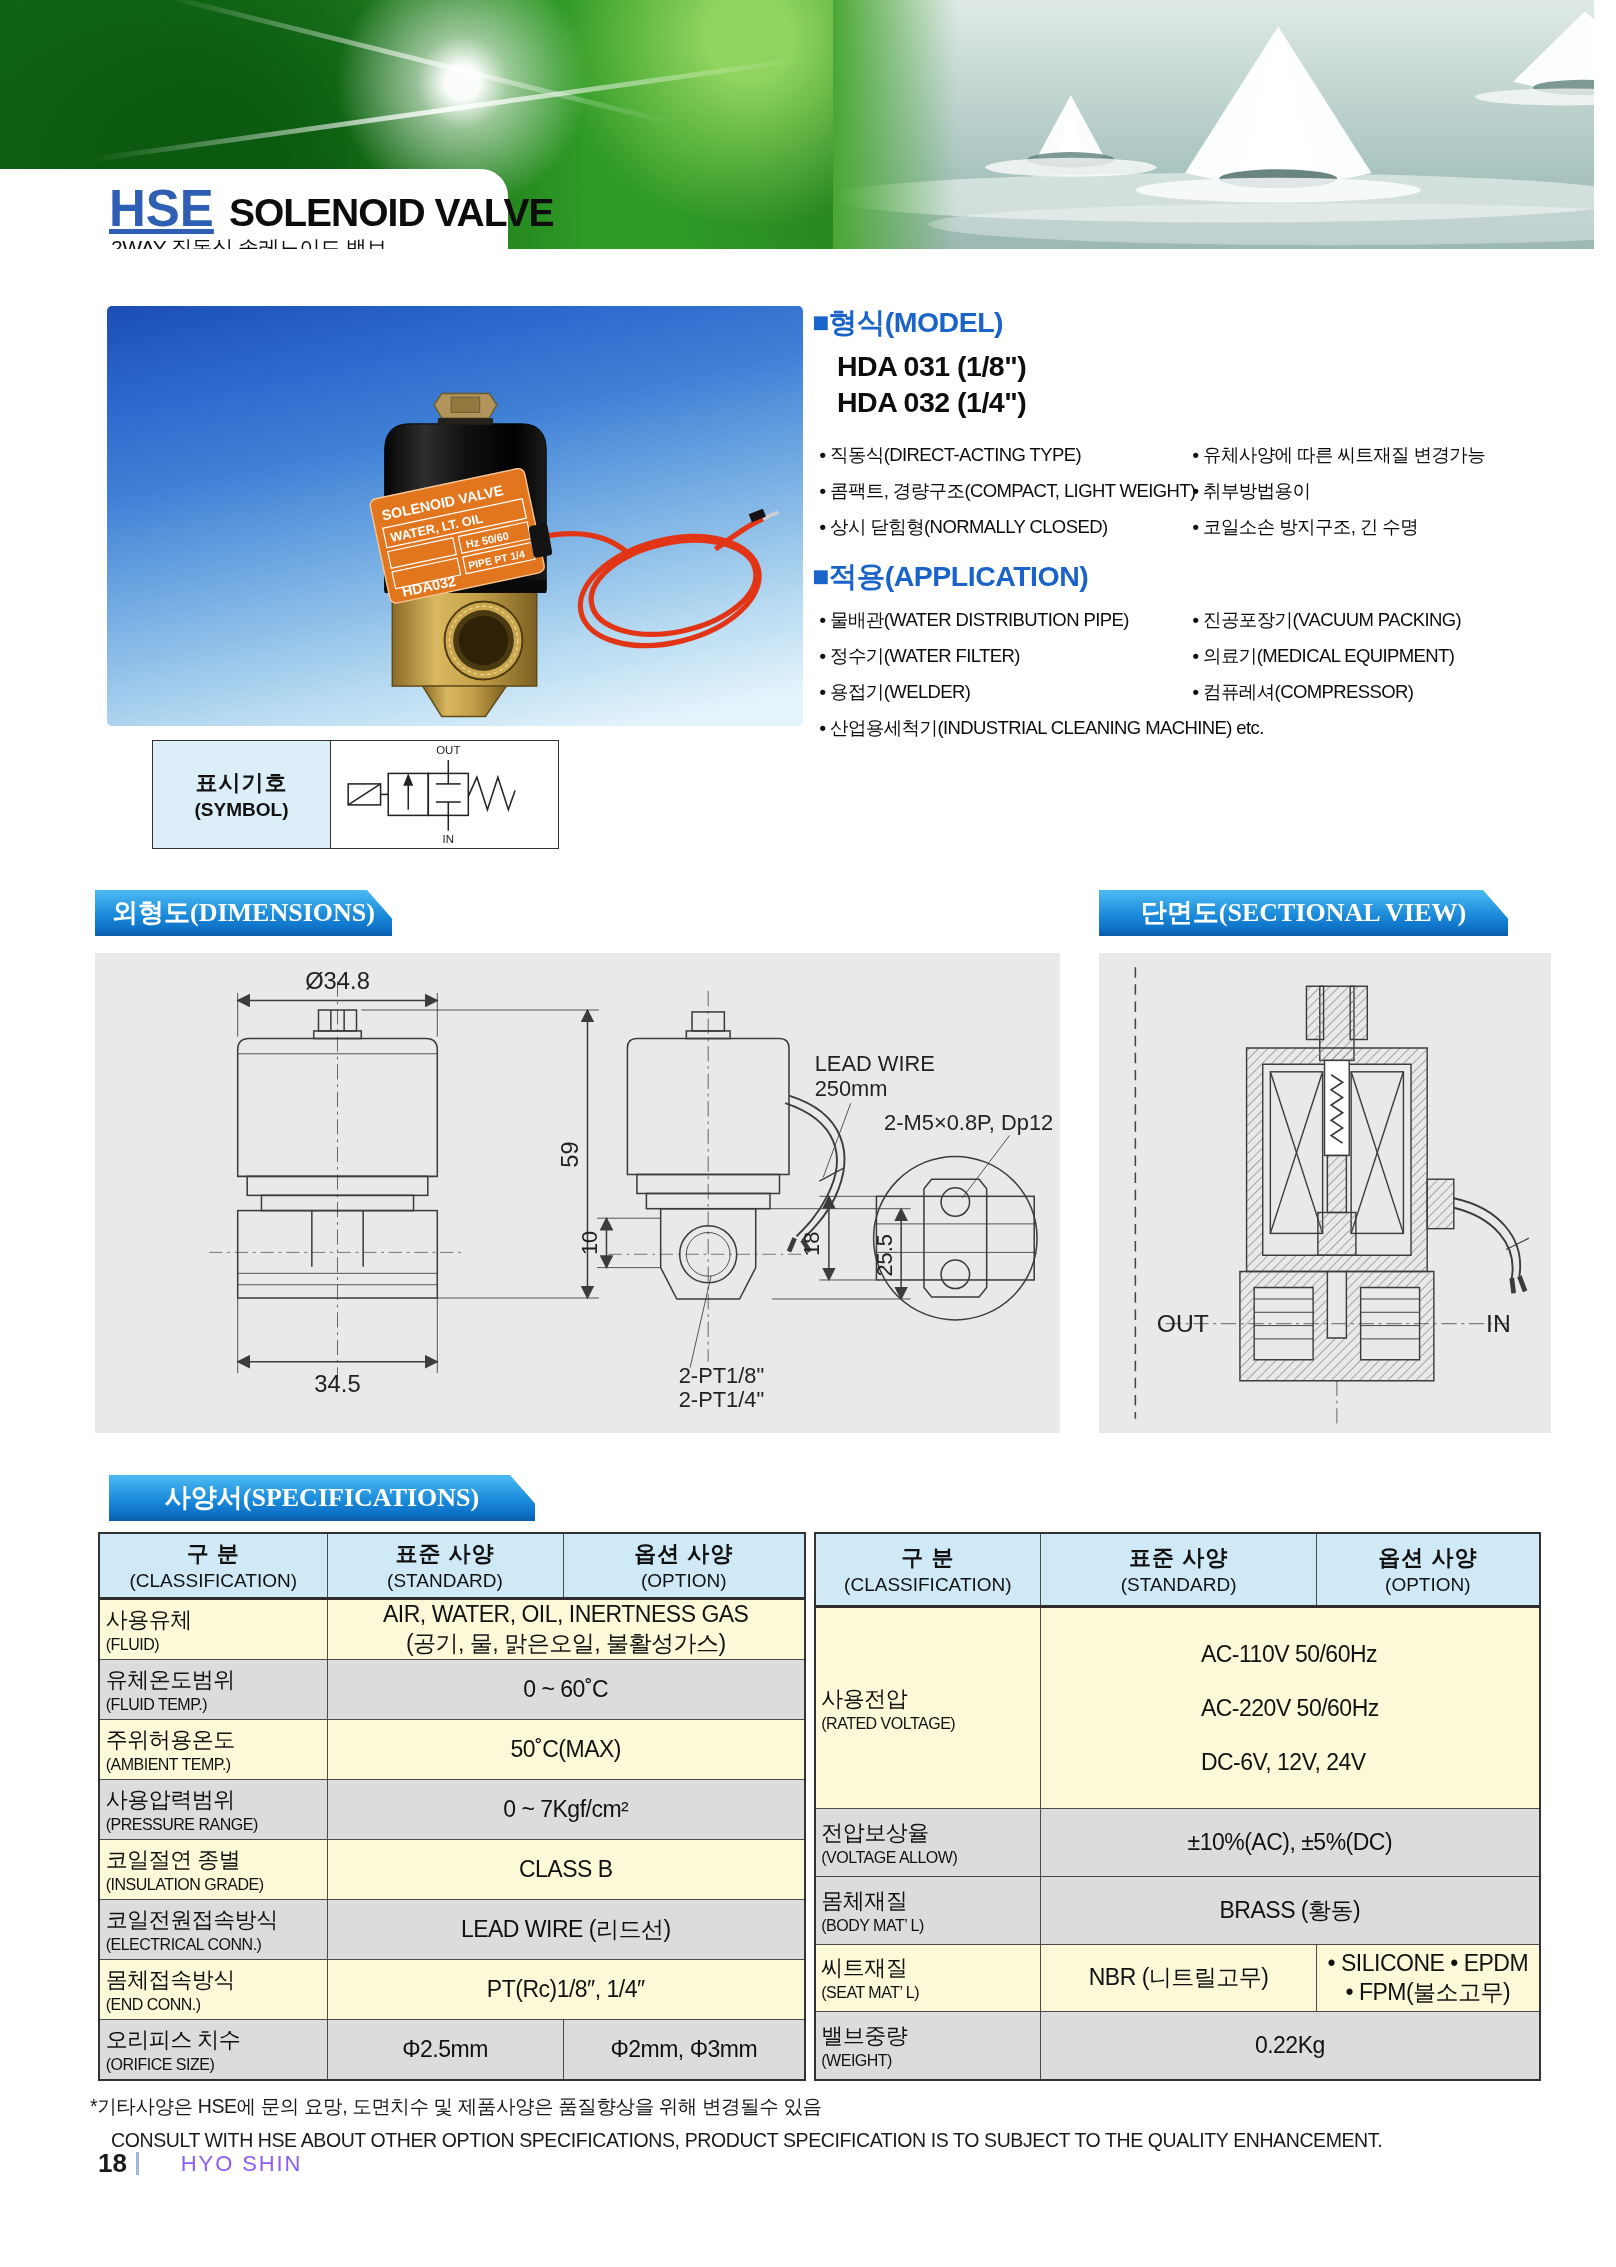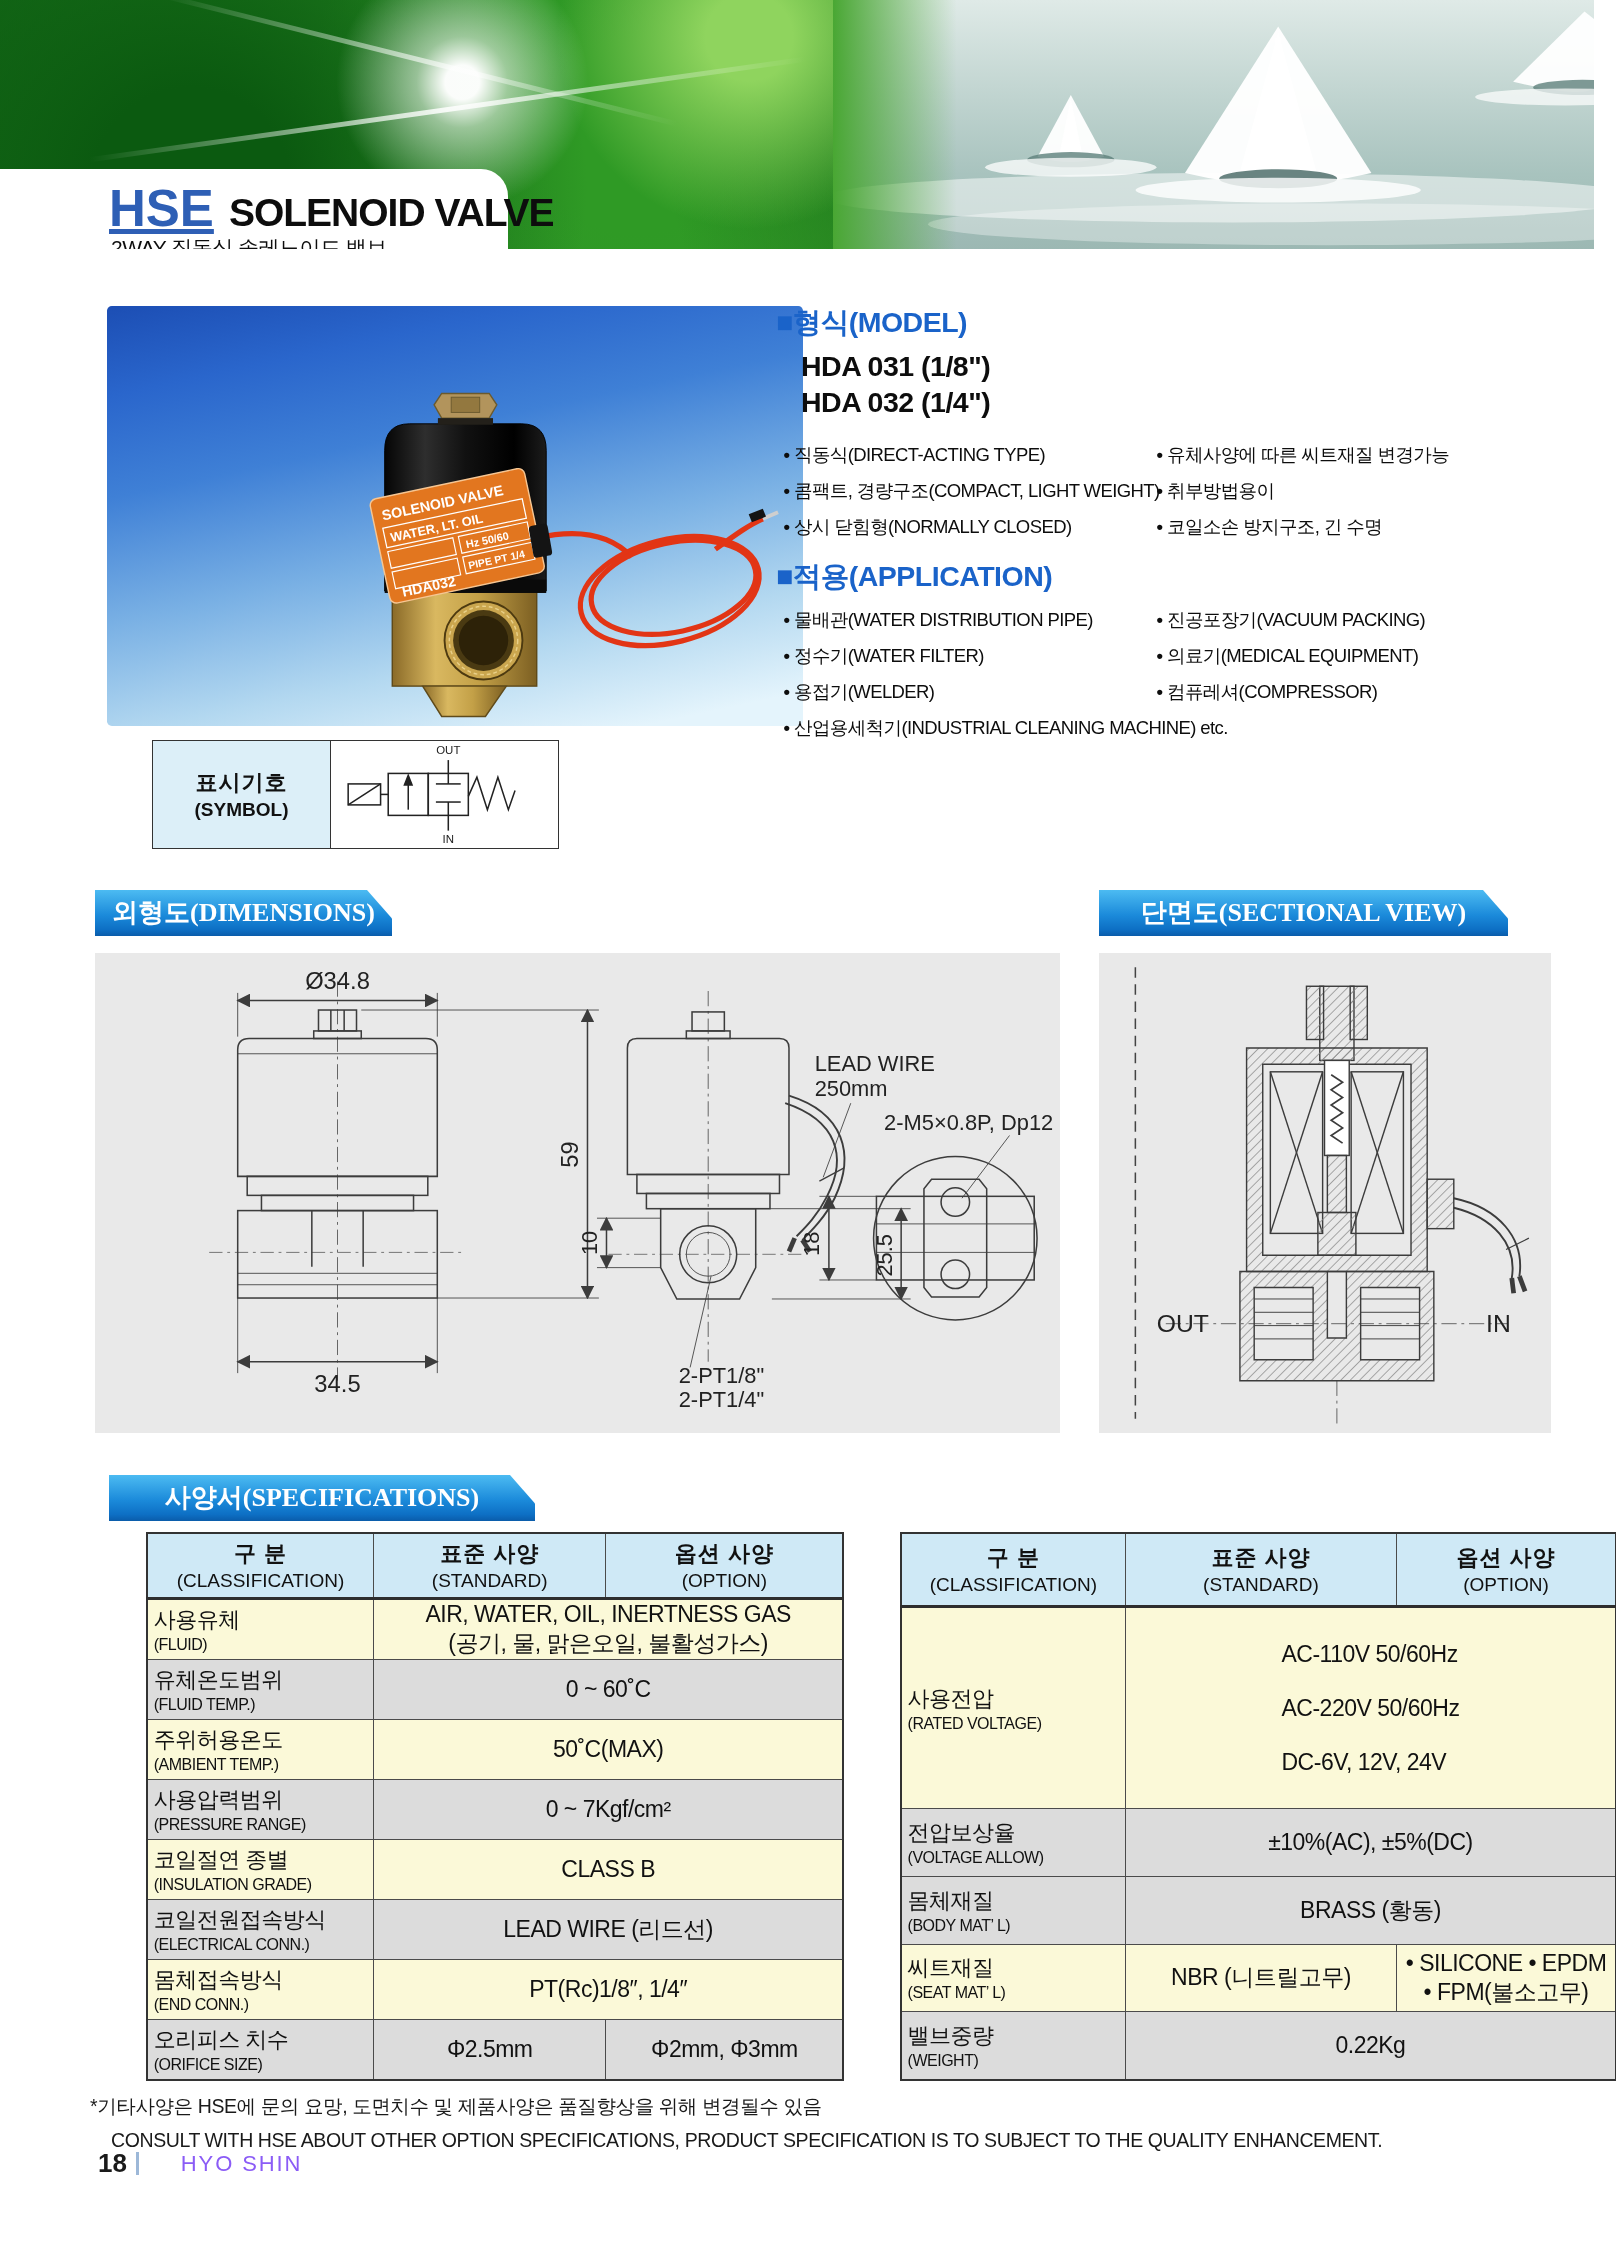--- a/index.html
+++ b/index.html
@@ -22,21 +22,21 @@
   .ray2{left:152px;top:57px;width:533px;transform:rotate(14deg);opacity:.7;}
   .fountain{position:absolute;right:0;top:0;width:761px;height:249px;}
   .fountain svg{display:block;width:100%;height:100%;}
   .title-plate{position:absolute;left:0;top:169px;width:508px;height:80px;background:#fff;border-top-right-radius:27px;}
   .title-row{position:absolute;left:109px;top:179px;display:flex;align-items:baseline;gap:15px;white-space:nowrap;}
   .brand{font-size:51px;font-weight:bold;color:#2e5fb5;letter-spacing:0;text-decoration:underline;}
   .title-rest{font-size:39px;font-weight:bold;color:#0d0d0d;letter-spacing:-1px;}
   .subtitle{position:absolute;left:111px;top:234px;font-size:21px;color:#0d0d0d;letter-spacing:-0.5px;}
 
   
-  .rightcol{position:absolute;left:776px;top:304px;width:751px;}
+  .rightcol{position:absolute;left:812px;top:304px;width:751px;}
   .sec-head{font-size:28.5px;font-weight:bold;color:#1a63c9;letter-spacing:-0.5px;margin:0 0 5.7px 0;}
   .models{margin:1.9px 0 17px 25px;}
   .model-item{font-size:28.5px;font-weight:bold;color:#0d0d0d;letter-spacing:-0.5px;line-height:36px;}
   .twocol{display:flex;margin:1.9px 0 13.3px 7.6px;}
   .twocol ul{list-style:none;margin:0;padding:0;}
   .twocol .c1{width:373px;}
   .twocol .c2{width:371px;}
   .twocol li{font-size:18.5px;line-height:36px;color:#0d0d0d;letter-spacing:-0.6px;white-space:nowrap;}
   .twocol li::before{content:"• ";font-weight:bold;}
 
@@ -64,21 +64,21 @@
 
   
   .panel{position:absolute;background:#e9e9e9;}
   .pn-dims{left:95px;top:953px;width:965px;height:480px;}
   .pn-sect{left:1099px;top:953px;width:452px;height:480px;}
   .panel svg{display:block;width:100%;height:100%;}
   .dwg-txt{font-family:"Liberation Sans","DejaVu Sans",sans-serif;fill:#222;}
 
   
   .spec-wrap{position:absolute;left:98px;top:1532px;display:flex;gap:7.6px;}
-  table.spec{border-collapse:collapse;table-layout:fixed;background:#0f766e;border:2.9px solid #333;margin-left:48px;}
+  table.spec{border-collapse:collapse;table-layout:fixed;background:#0f766e;border:2.9px solid #333;}
   table.spec td,table.spec th{border:1.9px solid #4b4b4b;padding:0 5.7px;overflow:hidden;}
   table.spec th{background:#cfe9f6;height:63px;font-weight:normal;}
   table.spec th .h1{font-size:22px;font-weight:bold;letter-spacing:1px;}
   table.spec th .h2{font-size:19px;margin-top:1px;}
   table.spec th{border-bottom:3.8px solid #2e2e2e;}
   th.thin-r{border-right:1px solid #8a8a8a;}
   th.thin-l{border-left:1px solid #8a8a8a;}
   td.lbl{text-align:left;padding-left:12.4px;border-right:2.9px solid #3a3a3a;}
   td.lbl .kr{font-size:22px;letter-spacing:-0.5px;}
   td.lbl .en{font-size:16px;letter-spacing:-0.5px;margin-top:1px;}

